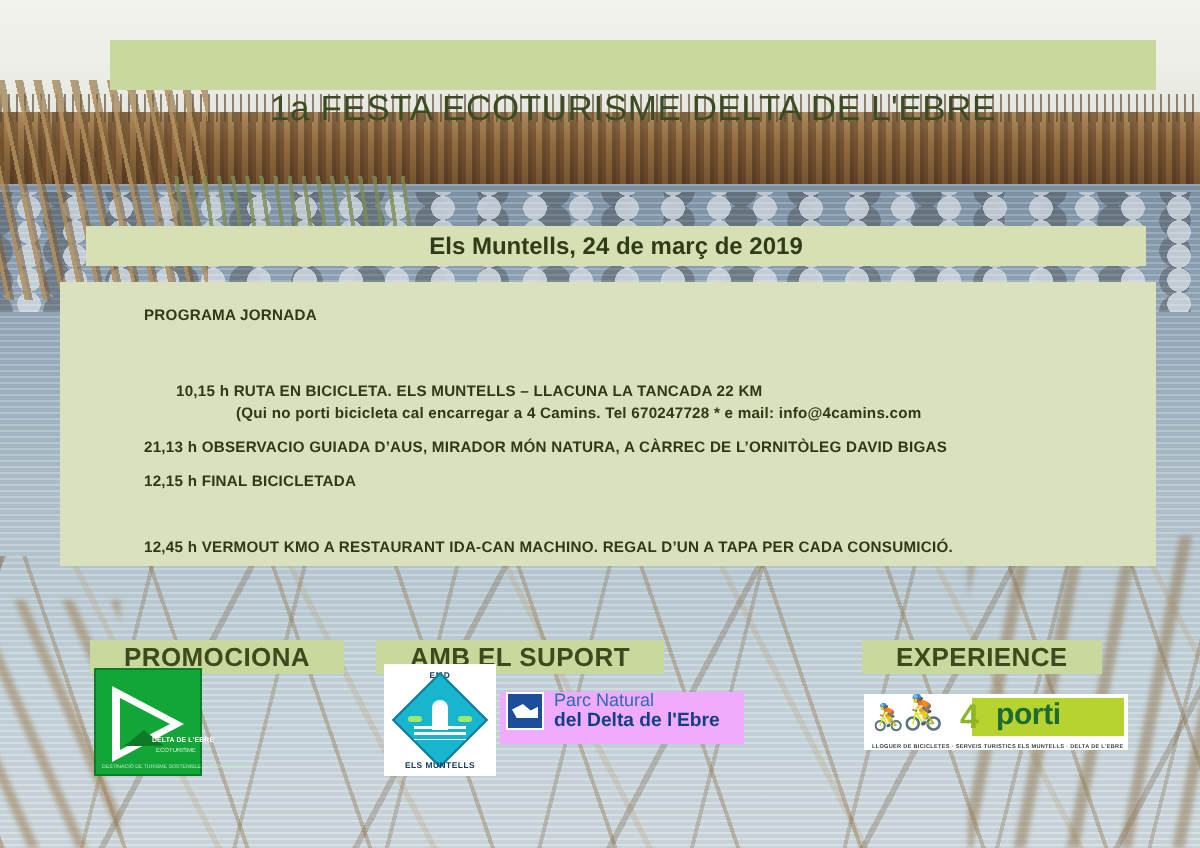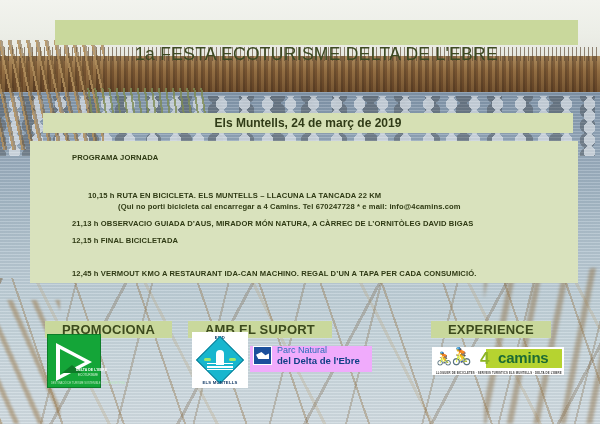--- a/index.html
+++ b/index.html
@@ -468,17 +468,17 @@
       <div class="pn-l1">Parc Natural</div>
       <div class="pn-l2">del Delta de l'Ebre</div>
     </div>
   </div>
 
   <div class="logo-camins">
     <div class="cm-green"></div>
     <div class="cyc cyc1">🚴</div>
     <div class="cyc cyc2">🚴</div>
     <div class="cm-four">4</div>
-    <div class="cm-word">camins</div>
+    <div class="cm-word">porti</div>
     <div class="cm-tag">LLOGUER DE BICICLETES · SERVEIS TURISTICS     ELS MUNTELLS · DELTA DE L'EBRE</div>
   </div>
 
 </div>
 
 </body></html>

